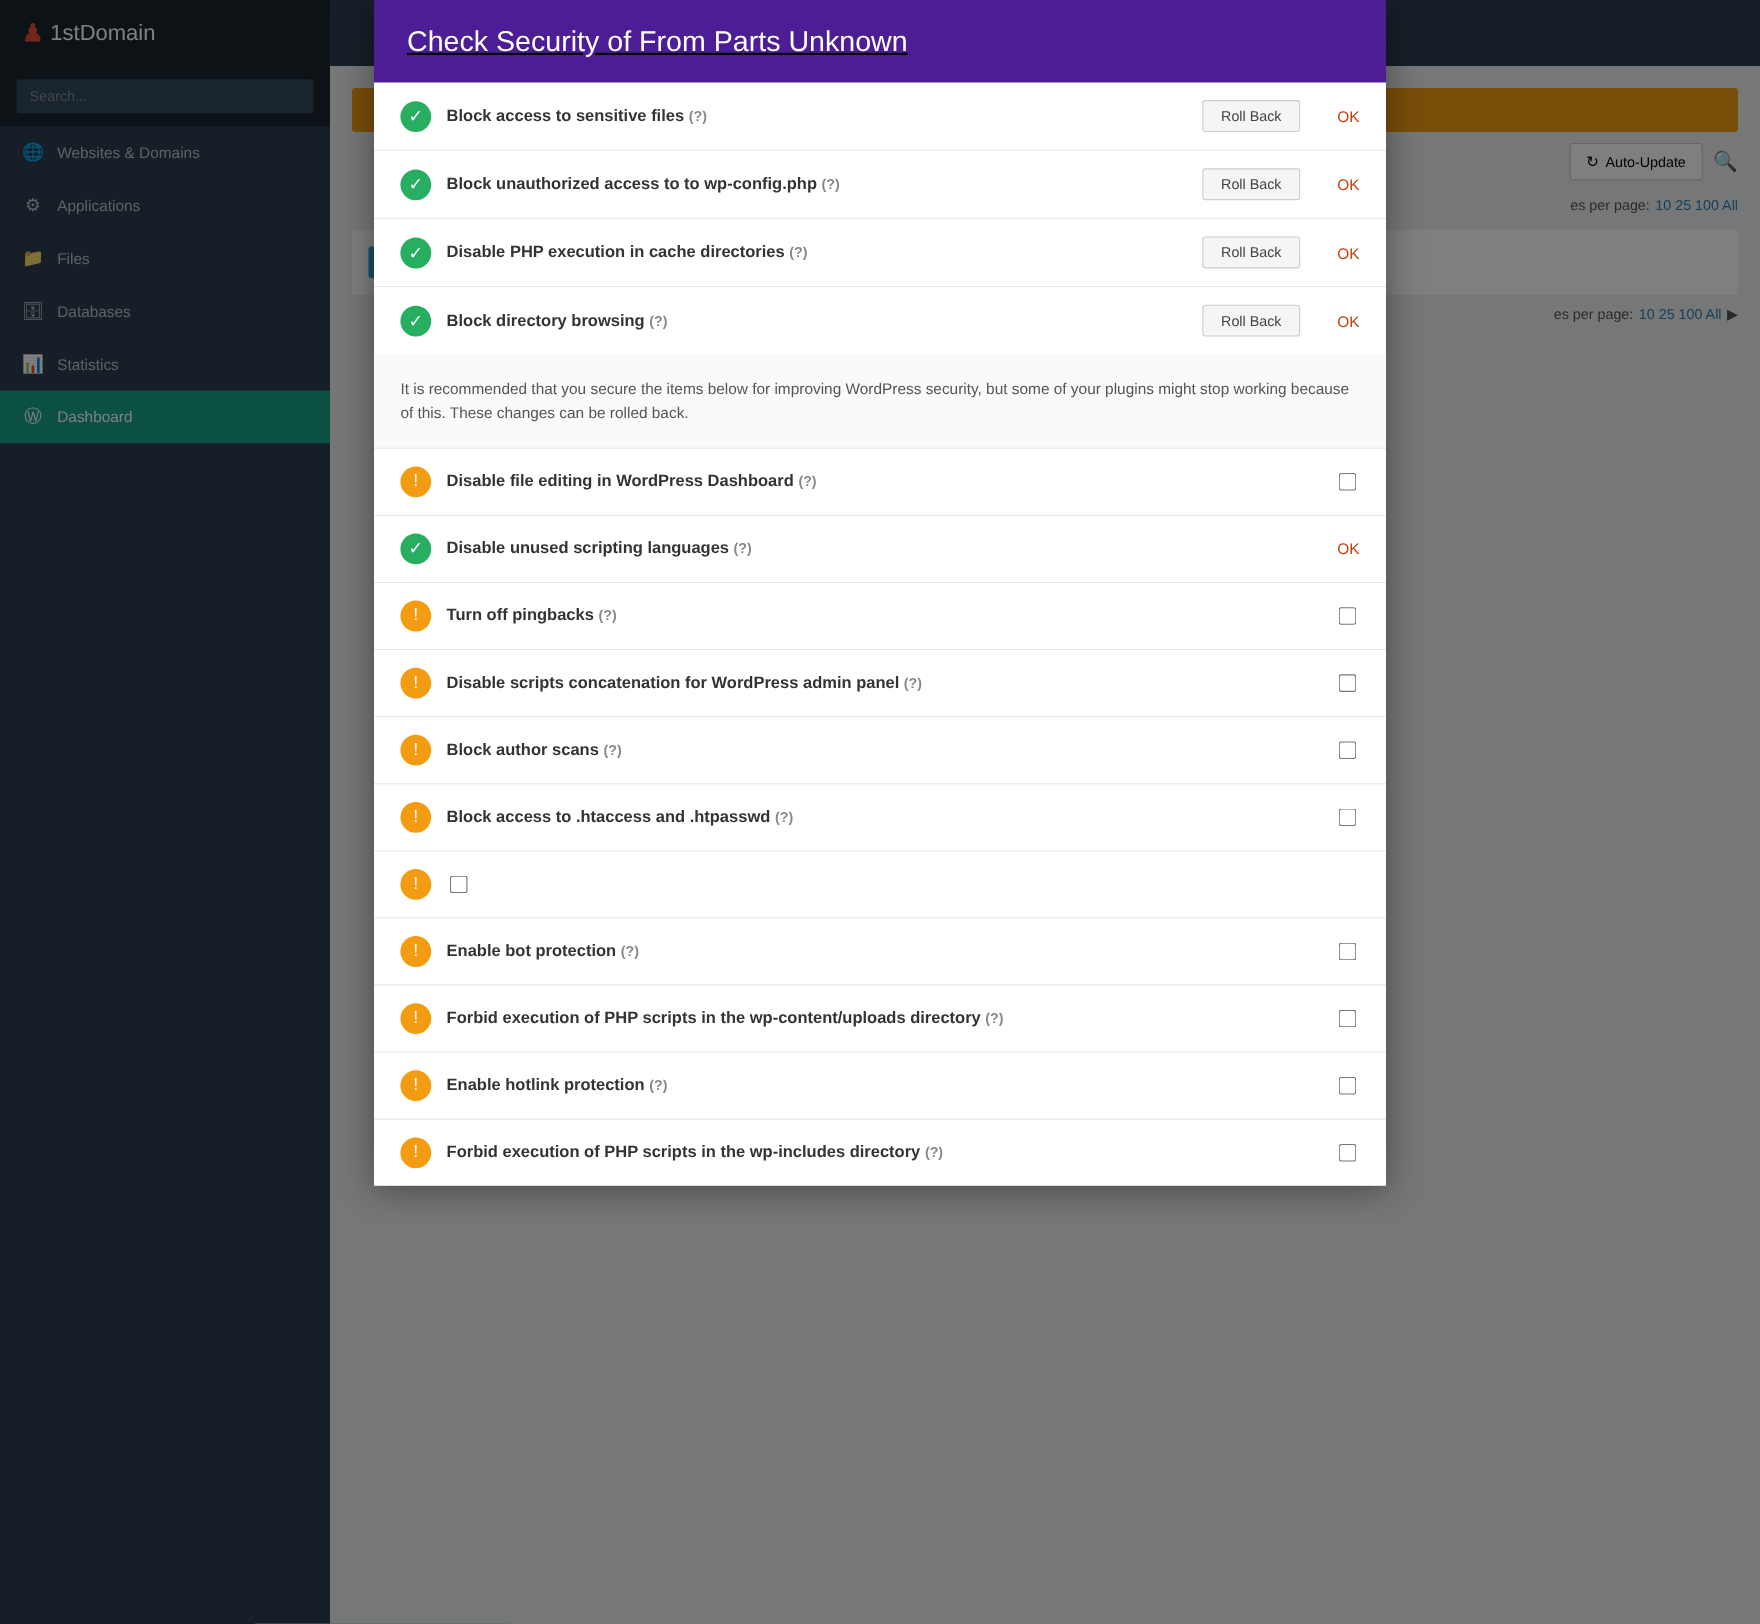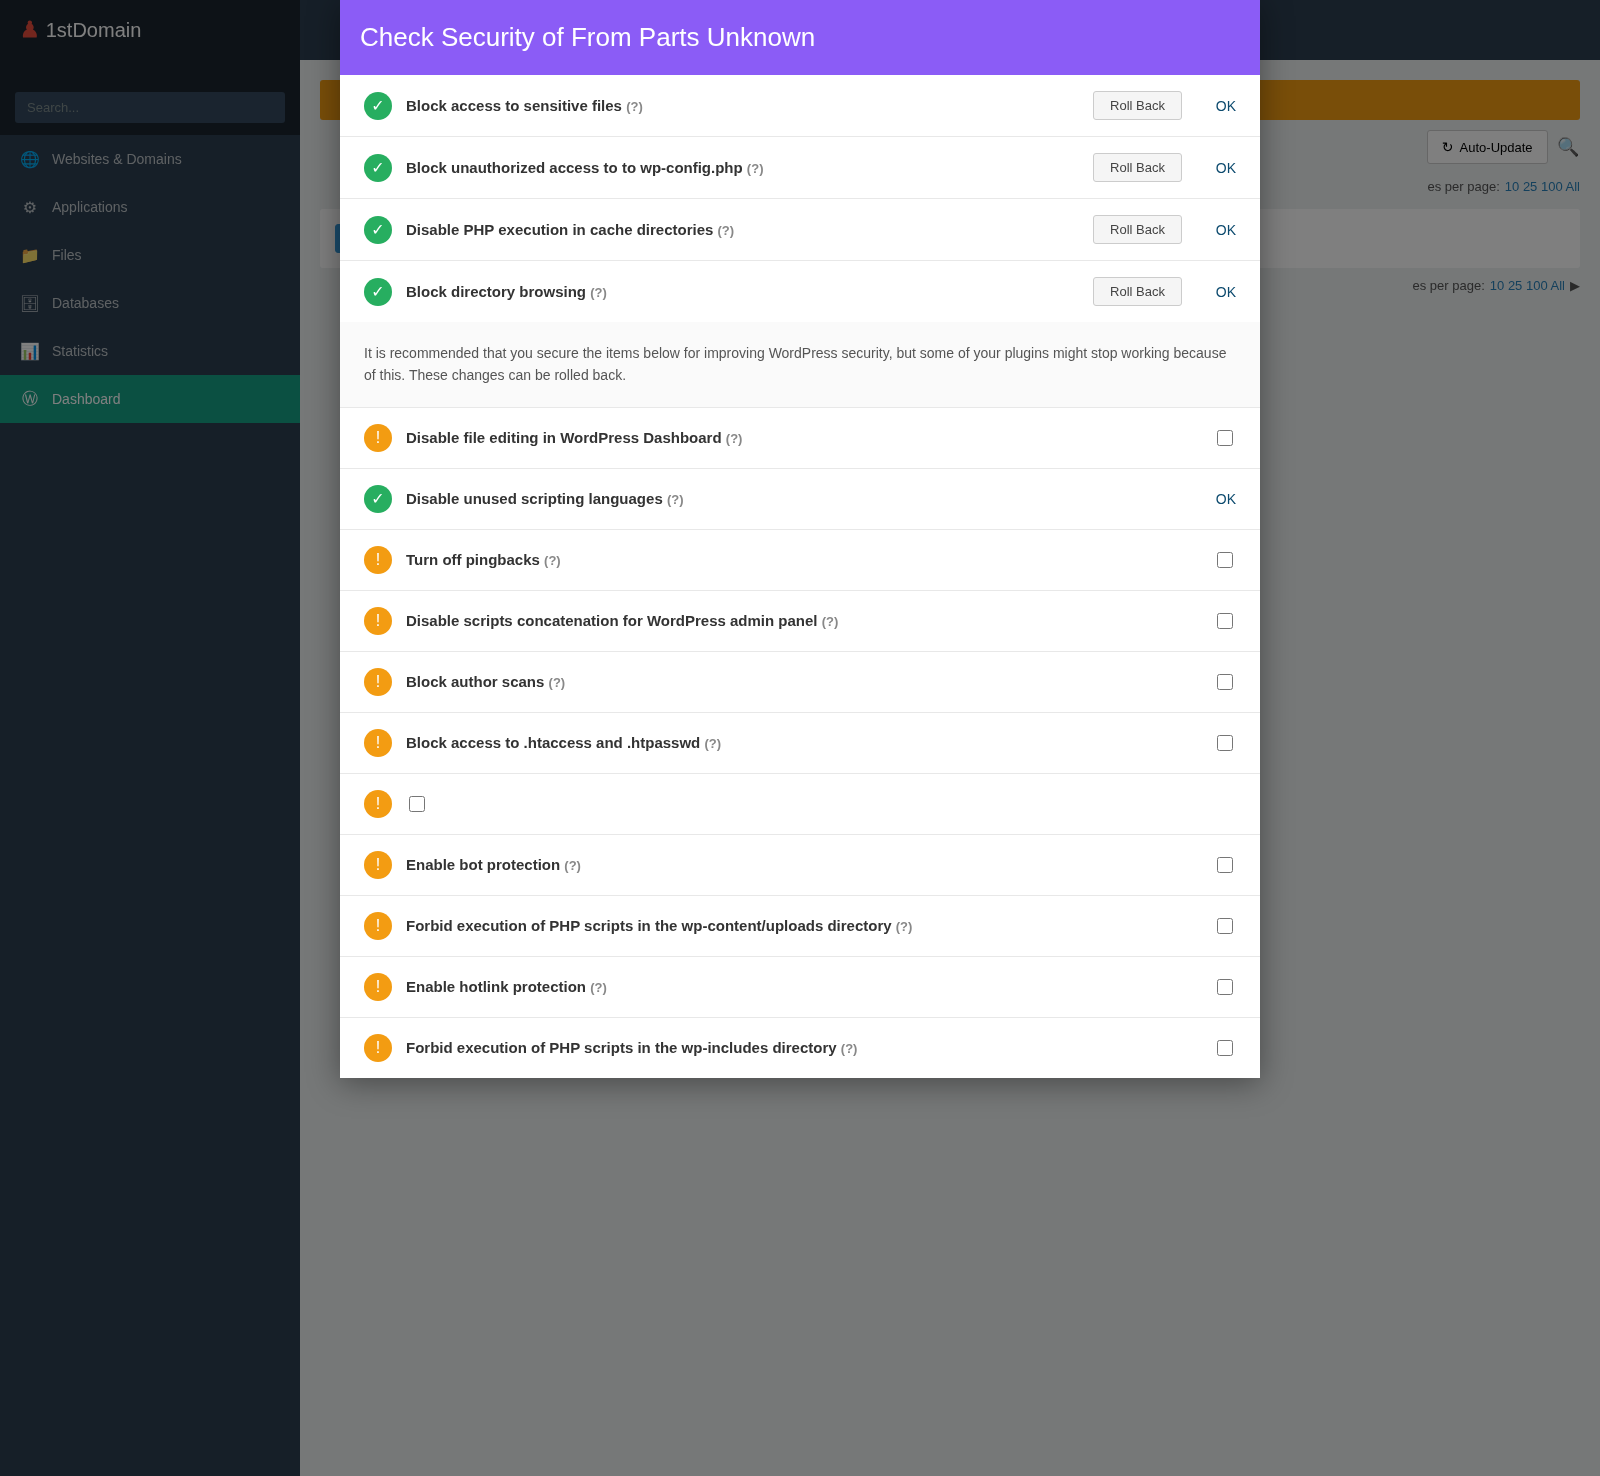--- a/index.html
+++ b/index.html
@@ -44,21 +44,20 @@
     }
 
     .sidebar-search input {
       width: 100%;
       padding: 8px 12px;
       background: #34495e;
       border: none;
       border-radius: 3px;
       color: #5eead4;
       font-size: 13px;
-      margin-top: 20px;
     }
 
     .sidebar-search input::placeholder {
       color: #7f8c8d;
     }
 
     .sidebar-item {
       display: flex;
       align-items: center;
       padding: 14px 20px;
@@ -110,23 +109,24 @@
       width: 920px;
       max-height: 1476px;
       background: #fff;
       z-index: 200;
       display: flex;
       flex-direction: column;
       box-shadow: 0 5px 30px rgba(0,0,0,0.4);
     }
 
     .modal-header {
-      background: #8b5cf6;
-      padding: 22px 20px;
+      background: #4c1d95;
+      padding: 22px 30px;
       flex-shrink: 0;
+      text-decoration: underline;
     }
 
     .modal-title {
       color: #fff;
       font-size: 26px;
       font-weight: normal;
     }
 
     .modal-body {
       flex: 1;
@@ -197,21 +197,21 @@
       border: 1px solid #ccc;
       padding: 6px 16px;
       cursor: pointer;
       border-radius: 3px;
       font-size: 13px;
       color: #444;
       margin-right: 10px;
     }
 
     .ok-text {
-      color: #0c4a6e;
+      color: #c2410c;
       font-size: 14px;
       font-weight: normal;
       min-width: 30px;
       text-align: right;
     }
 
     .checkbox-area {
       width: 22px;
       height: 22px;
       display: flex;

